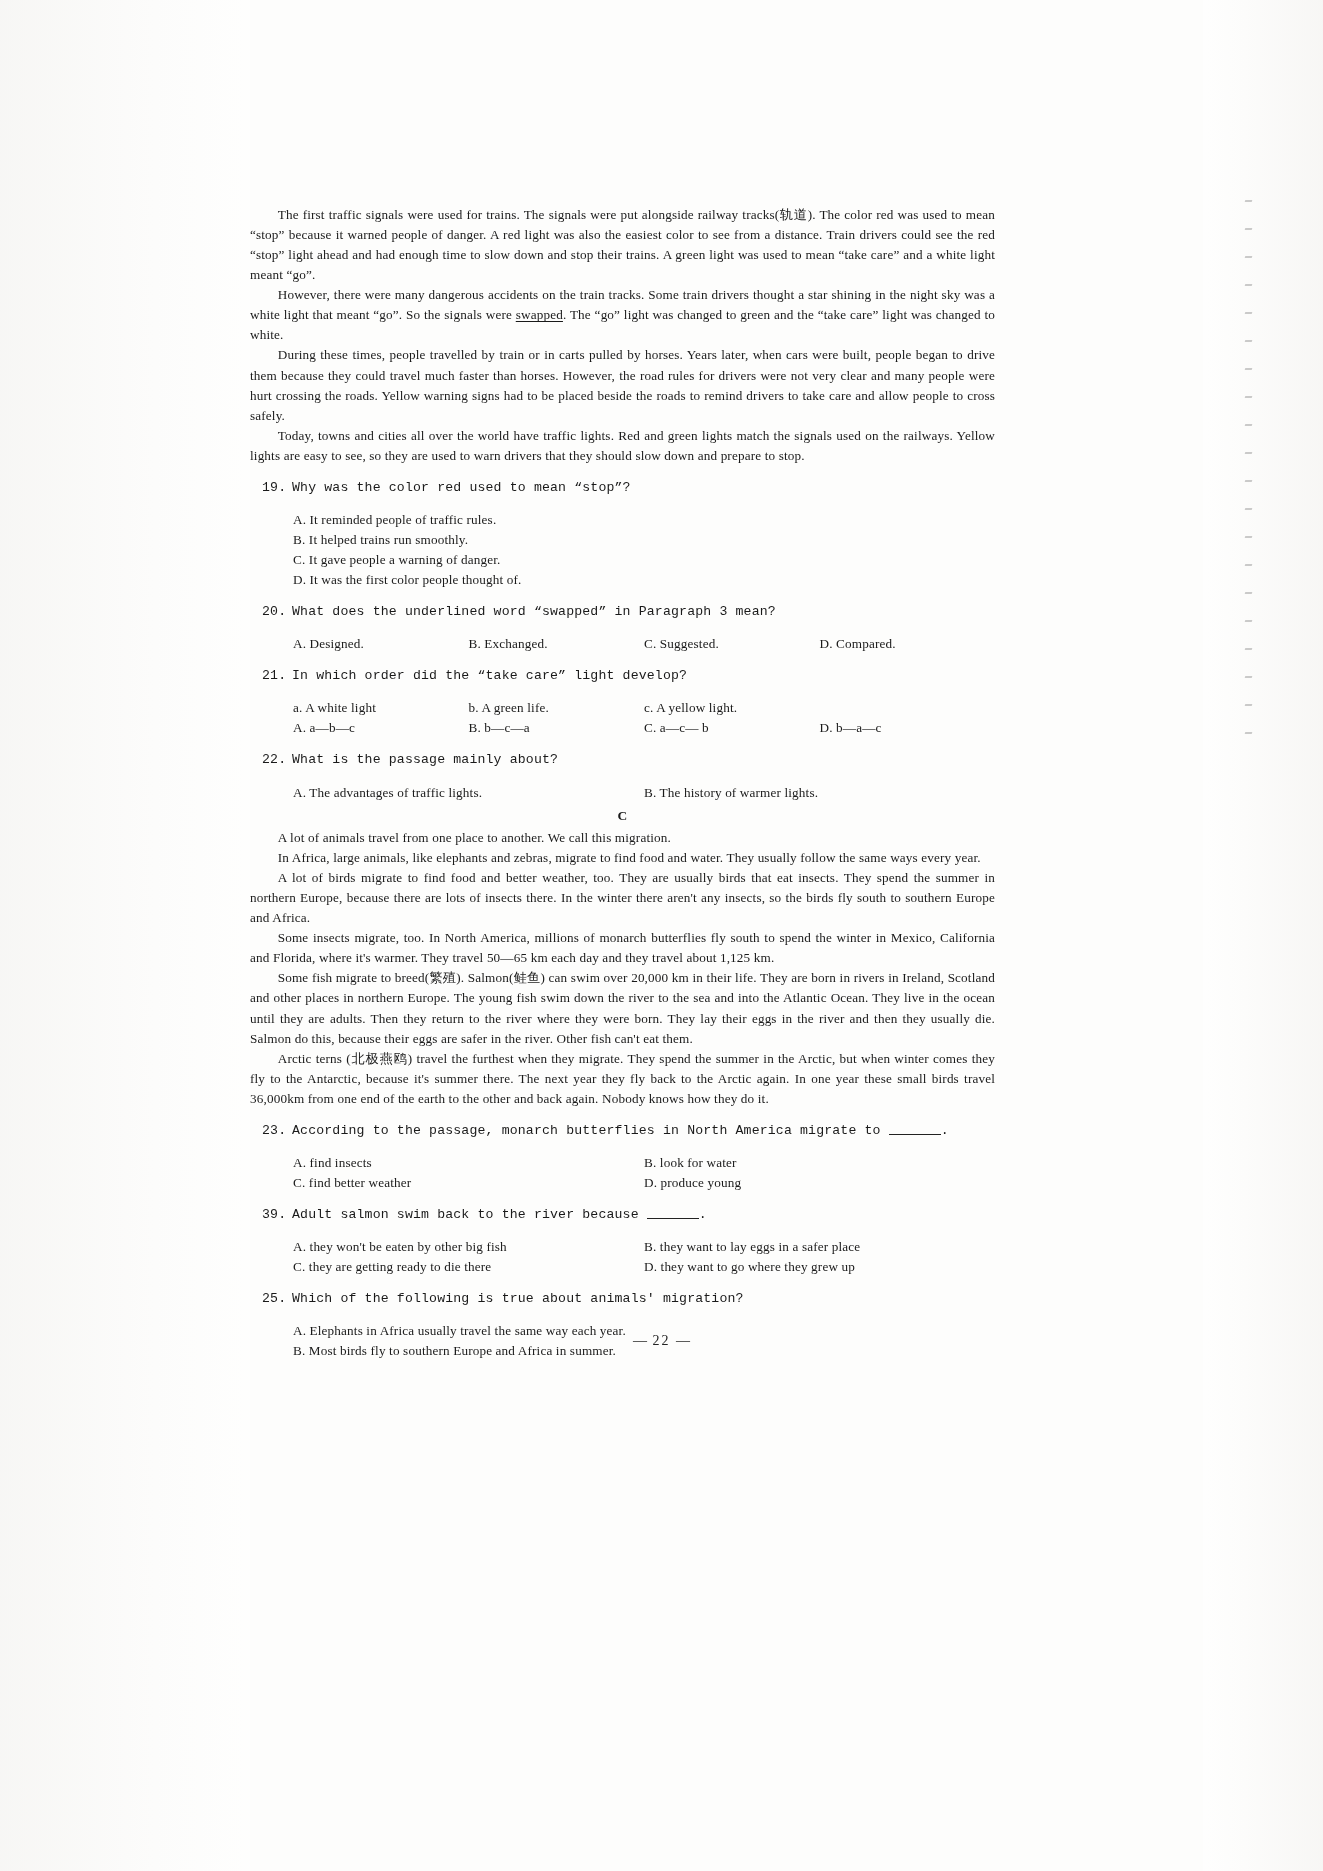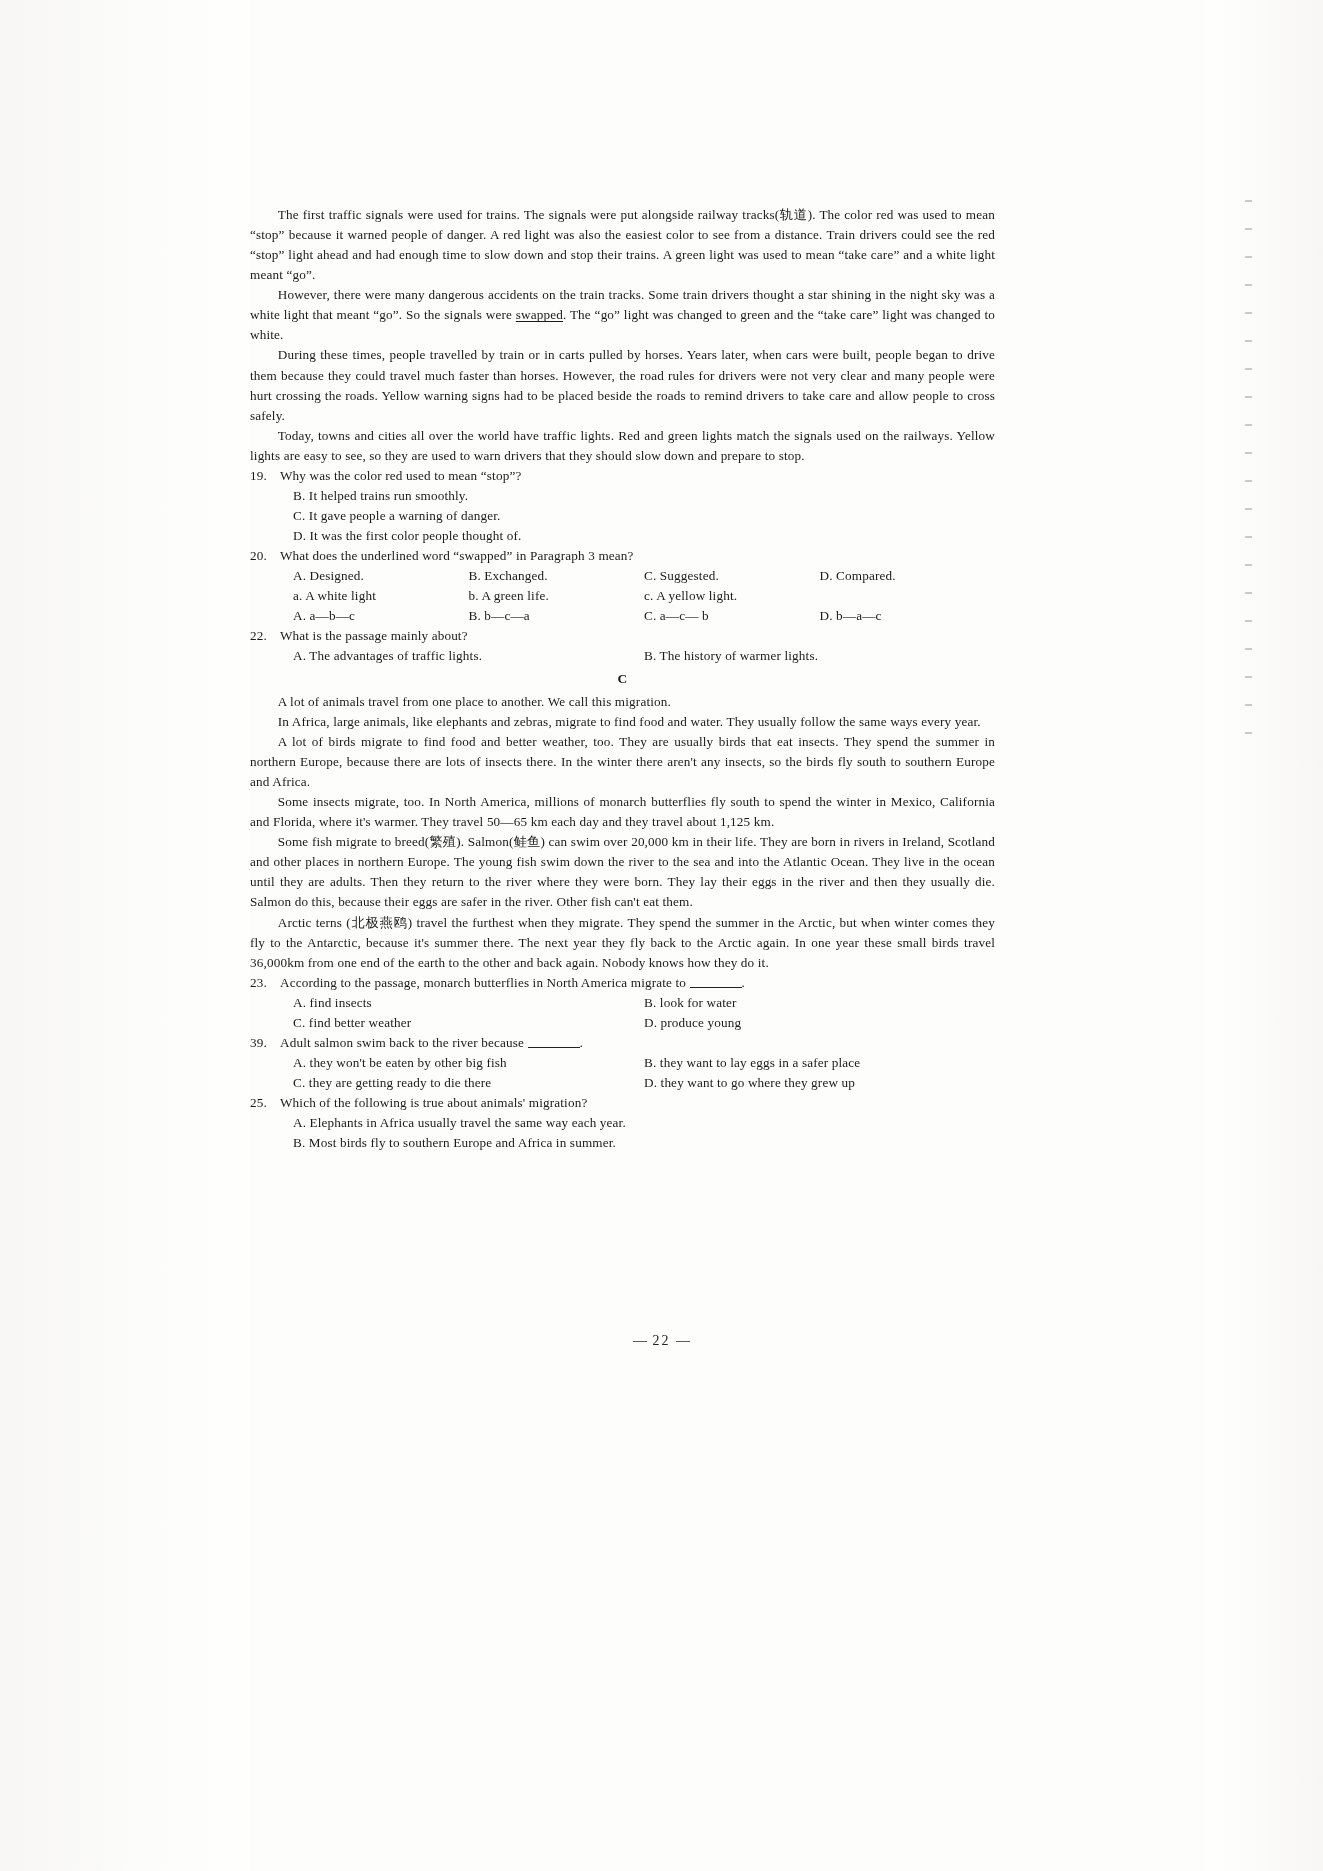--- a/index.html
+++ b/index.html
@@ -70,23 +70,24 @@
     text-justify: inter-word;
   }
   .sec-letter {
     text-align: center;
     margin: 3px 0 2px 0;
     font-size: 13.4px;
     font-weight: 600;
     letter-spacing: .5px;
   }
   .q {
-    margin: 0;
+    margin: 12px;
     display: flex;
     align-items: baseline;
+    font-family: Liberation Mono, monospace;
   }
   .q-num {
     width: 30px;
     flex: 0 0 30px;
     text-align: left;
   }
   .q-text {
     flex: 1 1 auto;
   }
   .opts {
@@ -162,20 +163,23 @@
     <p class="para">However, there were many dangerous accidents on the train tracks. Some train drivers thought a star shining in the night sky was a white light that meant “go”. So the signals were <u class="underline">swapped</u>. The “go” light was changed to green and the “take care” light was changed to white.</p>
     <p class="para">During these times, people travelled by train or in carts pulled by horses. Years later, when cars were built, people began to drive them because they could travel much faster than horses. However, the road rules for drivers were not very clear and many people were hurt crossing the roads. Yellow warning signs had to be placed beside the roads to remind drivers to take care and allow people to cross safely.</p>
     <p class="para">Today, towns and cities all over the world have traffic lights. Red and green lights match the signals used on the railways. Yellow lights are easy to see, so they are used to warn drivers that they should slow down and prepare to stop.</p>
 
     <div class="q">
       <span class="q-num">19.</span>
       <span class="q-text">Why was the color red used to mean “stop”?</span>
     </div>
     <div class="opts">
       <div class="opt-row cols-1">
+          <span class="opt">A. It reminded people of traffic rules.</span>
+        </div>
+      <div class="opt-row cols-1">
           <span class="opt">B. It helped trains run smoothly.</span>
         </div>
       <div class="opt-row cols-1">
           <span class="opt">C. It gave people a warning of danger.</span>
         </div>
       <div class="opt-row cols-1">
           <span class="opt">D. It was the first color people thought of.</span>
         </div>
     </div>
 
@@ -185,20 +189,24 @@
     </div>
     <div class="opts">
       <div class="opt-row cols-4">
         <span class="opt">A. Designed.</span>
         <span class="opt">B. Exchanged.</span>
         <span class="opt">C. Suggested.</span>
         <span class="opt">D. Compared.</span>
       </div>
     </div>
 
+    <div class="q">
+      <span class="q-num">21.</span>
+      <span class="q-text">In which order did the “take care” light develop?</span>
+    </div>
     <div class="opts">
       <div class="opt-row cols-4">
         <span class="opt">a. A white light</span>
         <span class="opt">b. A green life.</span>
         <span class="opt">c. A yellow light.</span>
         <span class="opt"></span>
       </div>
       <div class="opt-row cols-4">
         <span class="opt">A. a—b—c</span>
         <span class="opt">B. b—c—a</span>

